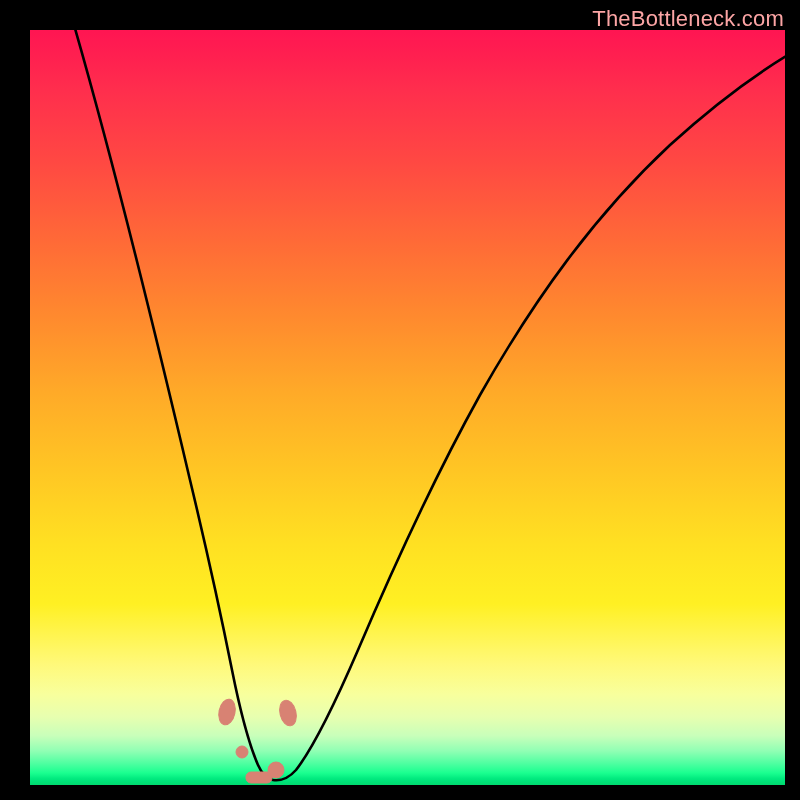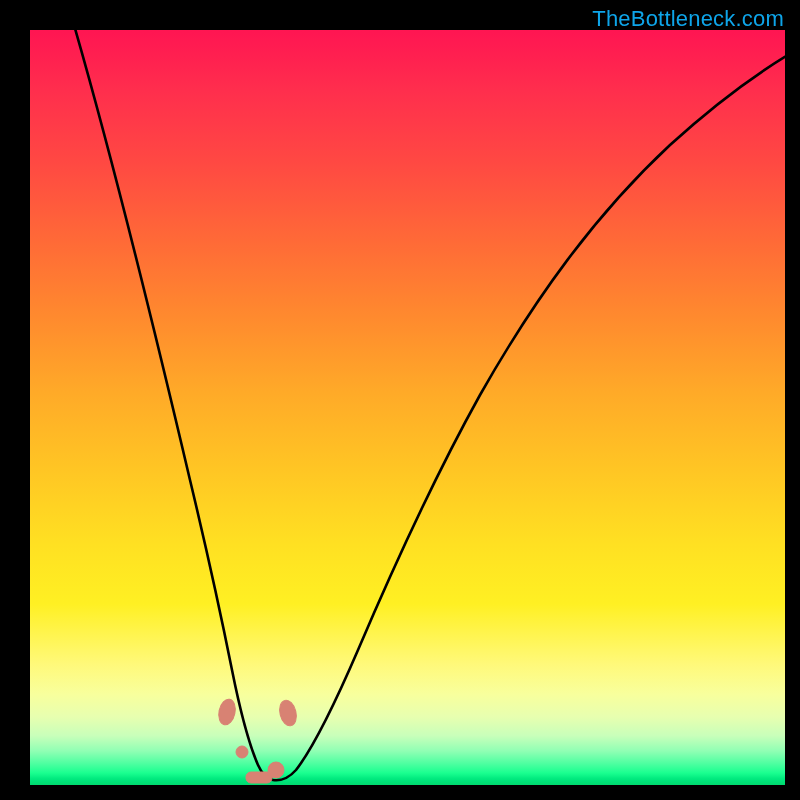--- a/index.html
+++ b/index.html
@@ -8,21 +8,21 @@
     width: 800px;
     height: 800px;
     background: #000;
     position: relative;
     overflow: hidden;
   }
   .watermark {
     position: absolute;
     top: 6px;
     right: 16px;
-    color: #0ea5e9;
+    color: #fca5a5;
     font-family: Arial, Helvetica, sans-serif;
     font-size: 22px;
     font-weight: 500;
     z-index: 10;
     letter-spacing: 0.2px;
   }
   .chart-area {
     position: absolute;
     left: 30px;
     top: 30px;

